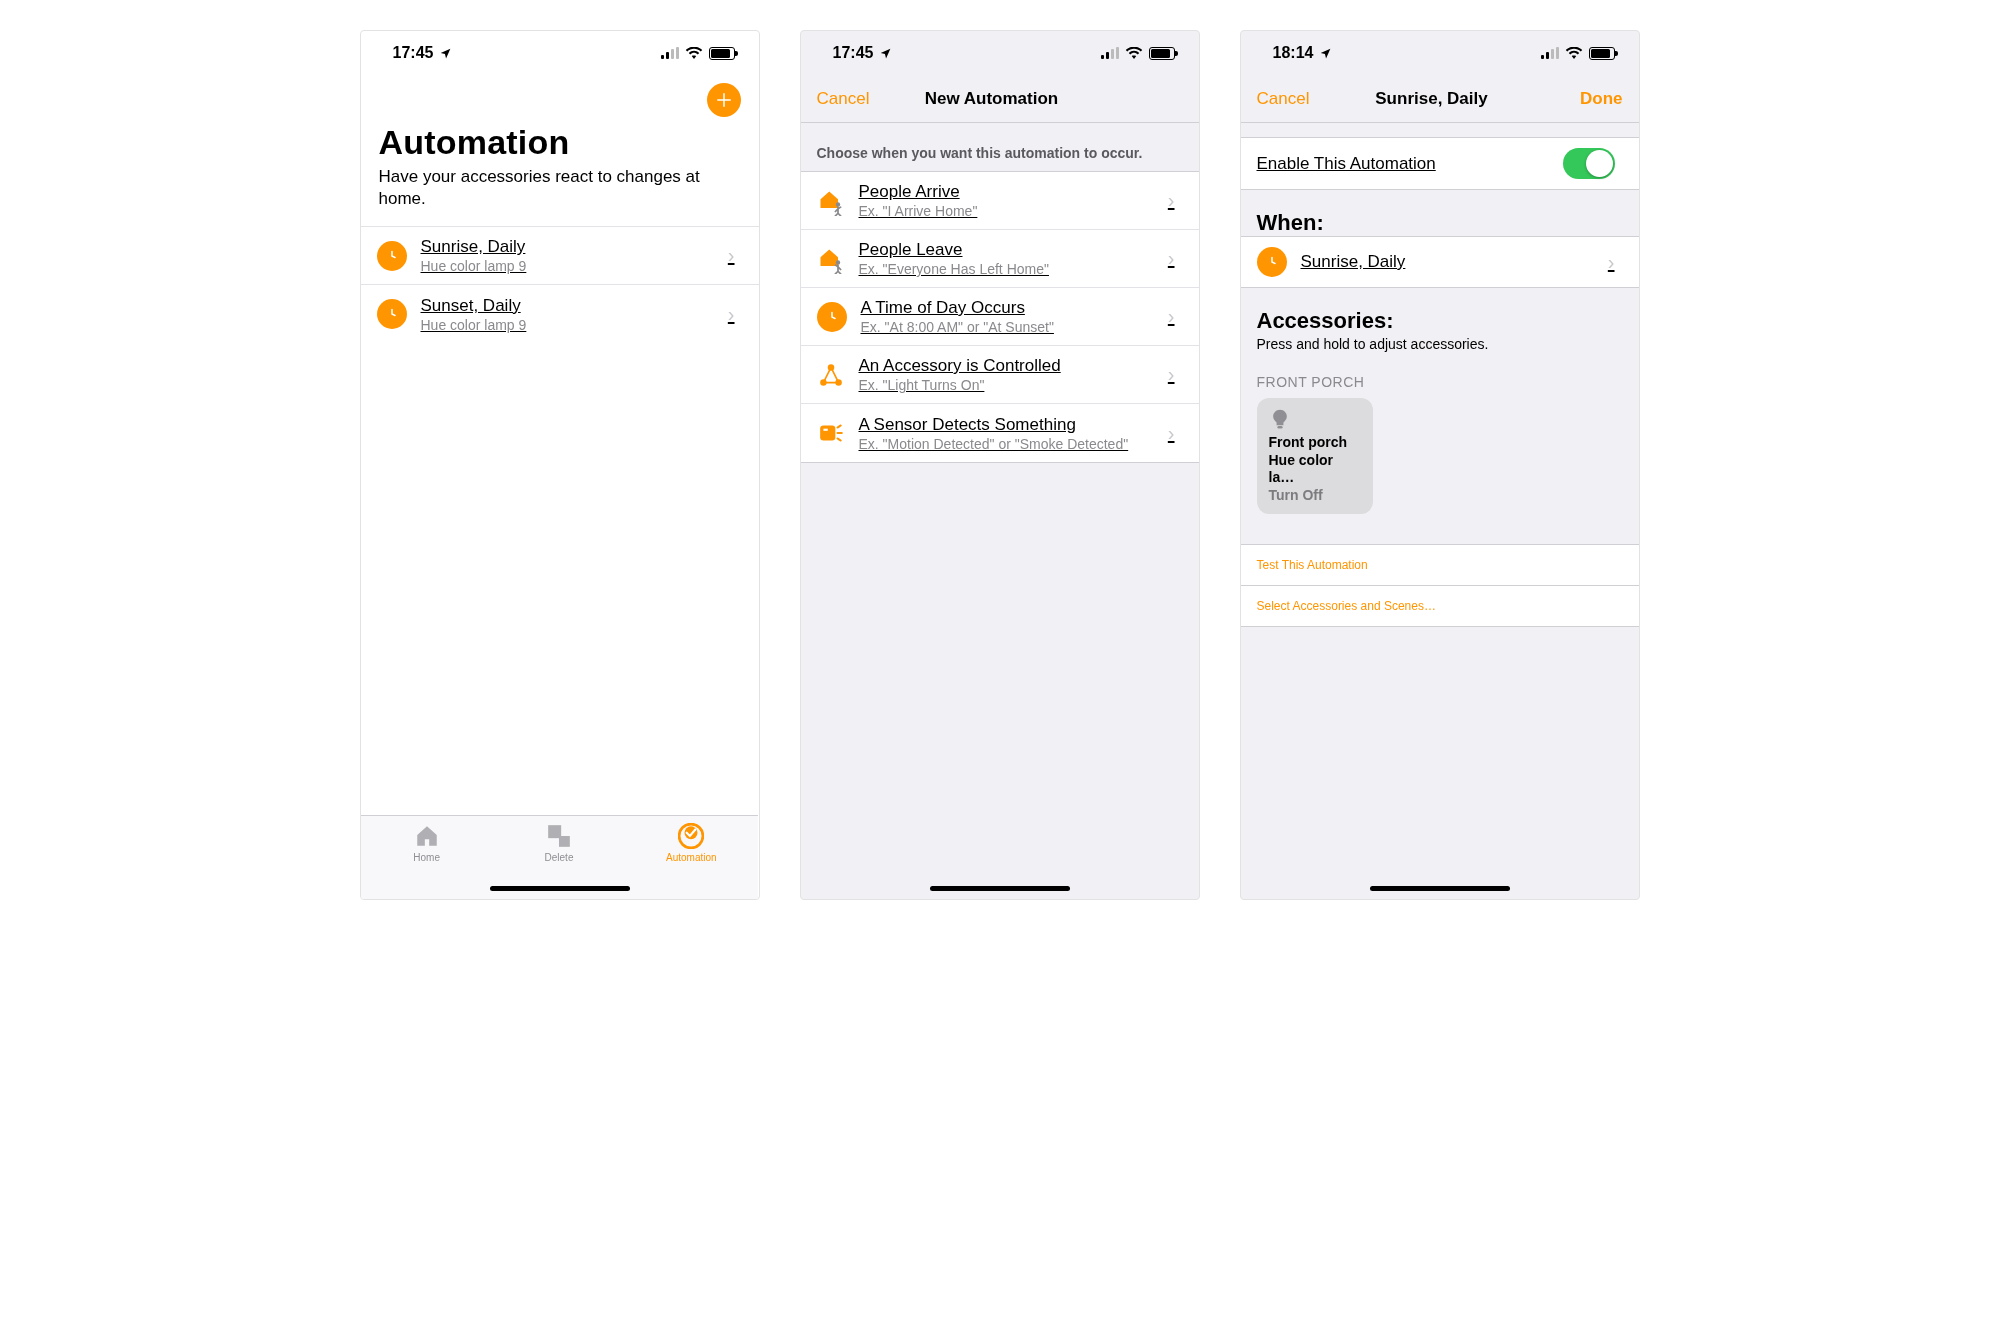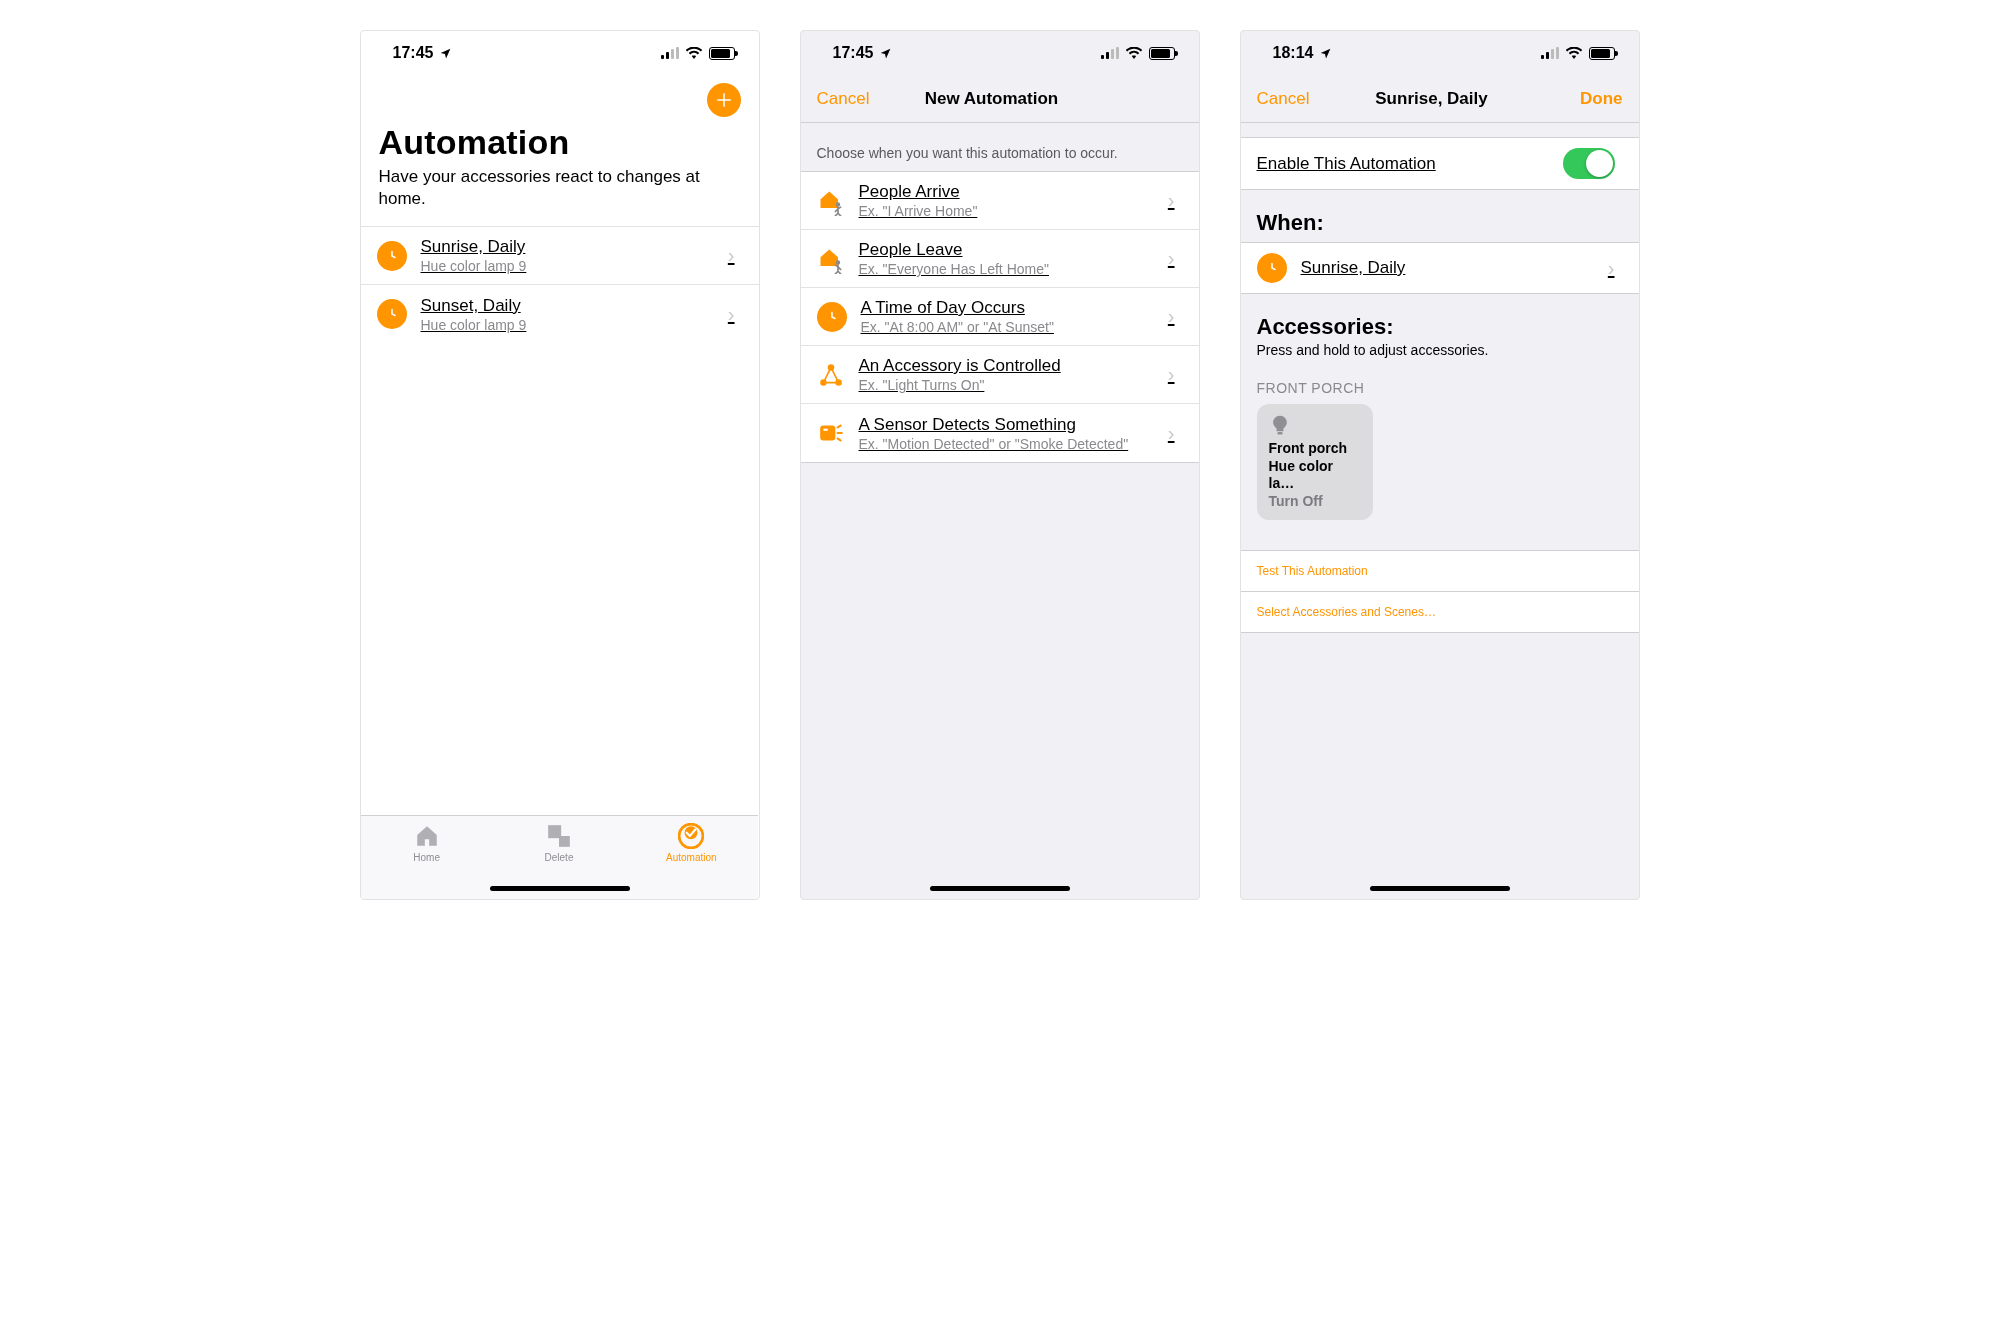--- a/index.html
+++ b/index.html
@@ -101,23 +101,24 @@
   .row-title { font-size:17px; color:#000; }
   .row-sub { font-size:14px; color:#8a8a8e; margin-top:1px; }
   .chevron { color:#c7c7cc; font-size:20px; }
   .list-group.inset-top { border-top:0.5px solid #d0d0d4; }
   .list-group.inset-bottom { border-bottom:0.5px solid #d0d0d4; }
   
   .section-header {
     padding: 22px 16px 8px 16px;
     font-size:13px; color:#6d6d72;
     background:#f1f1f5;
+    font-weight:bold;
   }
   .section-header.big {
-    font-size:22px; font-weight:700; color:#000; padding:20px 16px 6px 16px;border-radius:16px;
+    font-size:22px; font-weight:700; color:#000; padding:20px 16px 0 16px;border-radius:16px;
   }
   .section-sub {
     font-size:14px; color:#000; padding:0 16px 8px 16px; background:#f1f1f5;
   }
   .group-label { font-size:14px; color:#8a8a8e; padding:14px 16px 8px 16px; letter-spacing:0.5px; }
   
   .switch {
     width:52px; height:31px; border-radius:16px; background:#34c759; position:relative; flex-shrink:0;
   }
   .switch .knob{

